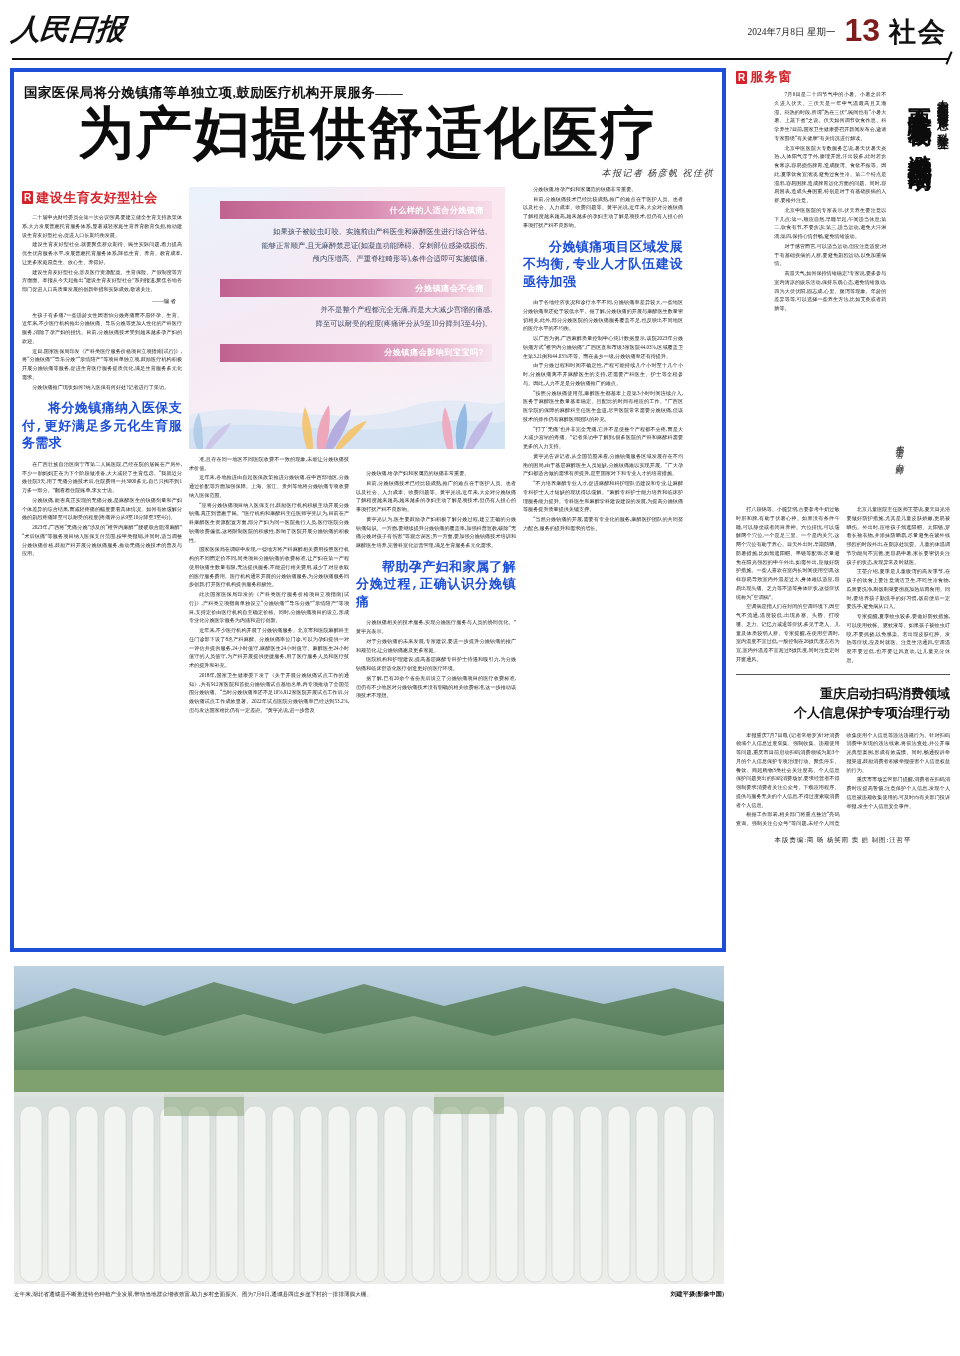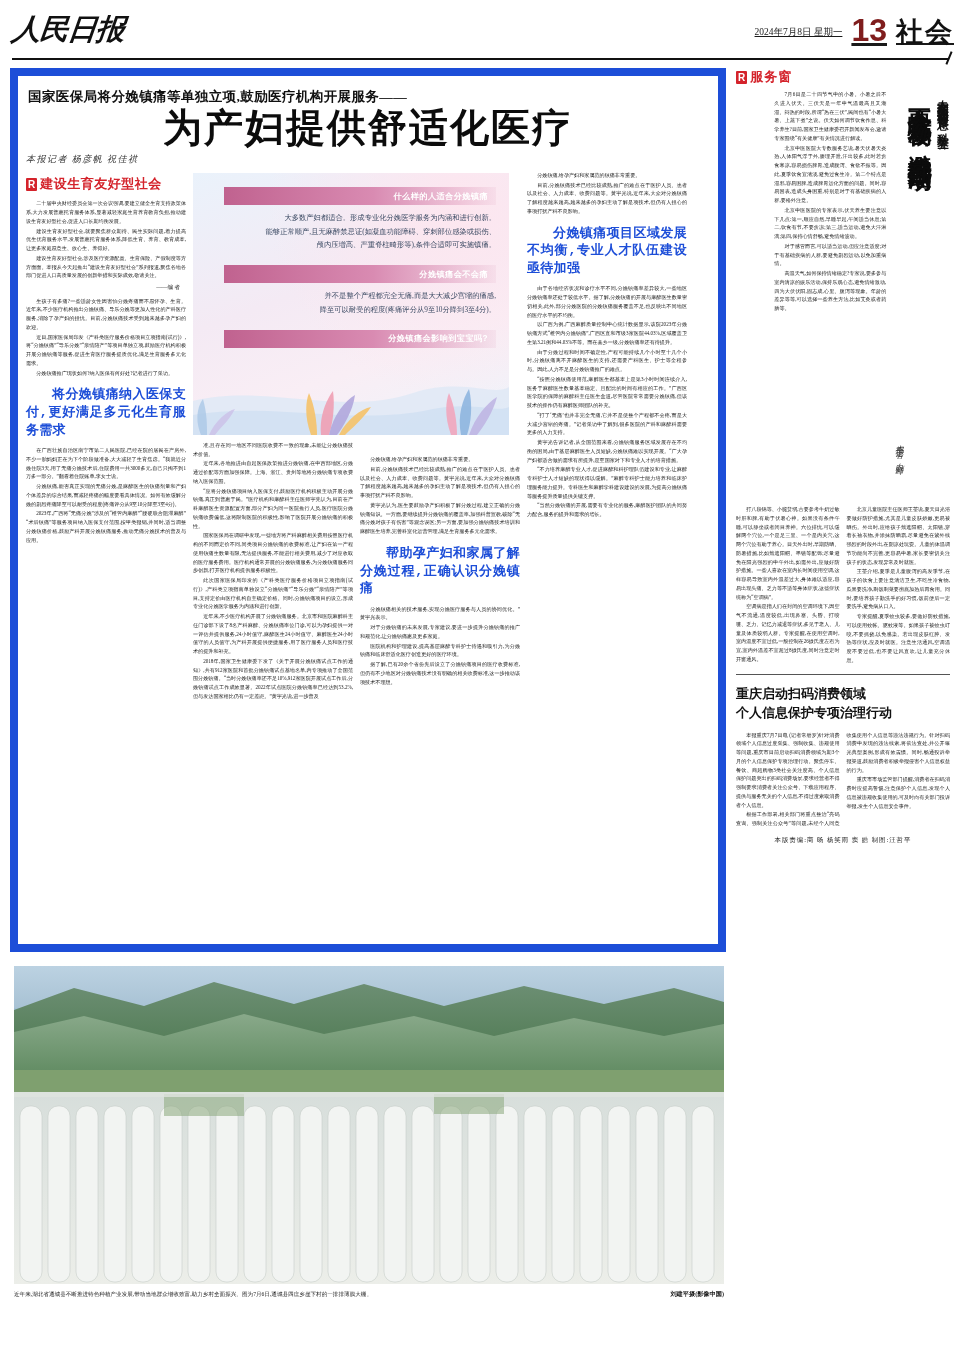--- a/index.html
+++ b/index.html
@@ -24,22 +24,22 @@
   .logo {
     position: absolute; left: 12px; top: 10px;
     font-family: "Liberation Serif", serif;
     font-size: 29px; font-weight: bold;
     font-style: italic;
     letter-spacing: -1px;
     color: #111;
     transform: skewX(-6deg);
   }
   .masthead-right {
-    position: absolute; right: 6px; top: 14px;
-    display: flex; align-items: flex-end; gap: 9px; text-decoration: underline;
+    position: absolute; right: 13px; top: 14px;
+    display: flex; align-items: flex-end; gap: 9px;
   }
   .issue-date {
     font-size: 9.5px; color: #222; padding-bottom: 7px;
     letter-spacing: 0px; white-space: nowrap;
   }
   .page-num {
     font-size: 32px; font-weight: bold; color: #7f1d1d;
     line-height: 1; font-family: "Liberation Sans", sans-serif;
   }
   .section-name {
@@ -52,40 +52,40 @@
   }
   .masthead-rule:after{
     content:""; position:absolute; right:-2px; top:-7px;
     width:2px; height:14px; background:#111; transform: rotate(22deg);
   }
 
   
   .red-frame {
     position: absolute; left: 10px; top: 68px;
     width: 716px; height: 884px;
-    border: 8px solid #1d4ed8;
+    border: 4px solid #1d4ed8;
     box-sizing: border-box;
     padding: 6px 8px 4px 8px;
   }
 
   .shoulder-head {
     font-size: 13.5px; font-weight: bold; color: #111;
     letter-spacing: 0.4px; margin: 6px 0 2px 2px;
     white-space: nowrap;
   }
   .main-head {
     text-align: center;
-    font-size: 39px; font-weight: bold;
+    font-size: 56px; font-weight: bold;
     letter-spacing: 2px; color: #0c0c0c;
     margin: 2px 0 4px 0;
     font-family: "Liberation Sans", sans-serif;
     line-height: 1.05;
   }
   .byline {
-    text-align: left; font-size: 9px; color: #333;
+    text-align: right; font-size: 9px; color: #333;
     letter-spacing: 1.5px; margin-bottom: 5px;
     font-style: italic;
   }
 
   
   .sec-tag {
     display: flex; align-items: center; gap: 3px;
     margin: 2px 0 4px 0;
   }
   .r-badge {
@@ -166,21 +166,21 @@
     writing-mode: vertical-rl; text-orientation: upright;
     font-size: 8px; color: #333; font-style: italic;
     letter-spacing: 2px; align-self: flex-end; margin-bottom: 42px;
   }
 
   .rr-flow { font-size: 5.1px; line-height: 1.72; text-align: justify; color: #1c1c1c; }
   .rr-flow p { margin: 0 0 1px 0; text-indent: 2em; }
 
   .hr-thin { border: 0; border-top: 1px solid #555; margin: 9px 0 9px 0; }
   .rr-head2 {
-    text-align: left; font-size: 13px; font-weight: bold;
+    text-align: right; font-size: 13px; font-weight: bold;
     line-height: 1.45; color: #111; margin: 10px 0 8px 0;
     font-family: "Liberation Sans", sans-serif;
   }
   .footer-credits {
     font-size: 6.4px; color: #222; text-align: center;
     letter-spacing: 1px; margin-top: 8px;
   }
 
   
   .photo-wrap {
@@ -257,21 +257,21 @@
             </g>
             <g opacity="0.75">
               <path d="M8 78 C2 64, 4 50, 10 42 C14 56, 14 68, 14 78 Z" fill="#a8c6e6"></path>
               <path d="M16 78 C22 64, 34 54, 42 52 C36 64, 26 72, 22 78 Z" fill="#cbbfe8"></path>
             </g>
           </svg>
           <div class="info-inner">
             <div class="qa">
               <div class="qa-title">什么样的人适合分娩镇痛</div>
               <div class="qa-body">
-                <div>大多数产妇都适合。形成专业化分娩医学服务为内涵和进行创新。</div>
+                <div>如果孩子被蚊虫叮咬。实施前由产科医生和麻醉医生进行综合评估。</div>
                 <div>能够正常顺产,且无麻醉禁忌证(如凝血功能障碍、穿刺部位感染或损伤、</div>
                 <div>颅内压增高、严重脊柱畸形等),条件合适即可实施镇痛。</div>
               </div>
             </div>
             <div class="qa">
               <div class="qa-title">分娩镇痛会不会痛</div>
               <div class="qa-body">
                 <div>并不是整个产程都完全无痛,而是大大减少宫缩的痛感,</div>
                 <div>降至可以耐受的程度(疼痛评分从9至10分降到3至4分)。</div>
               </div>

